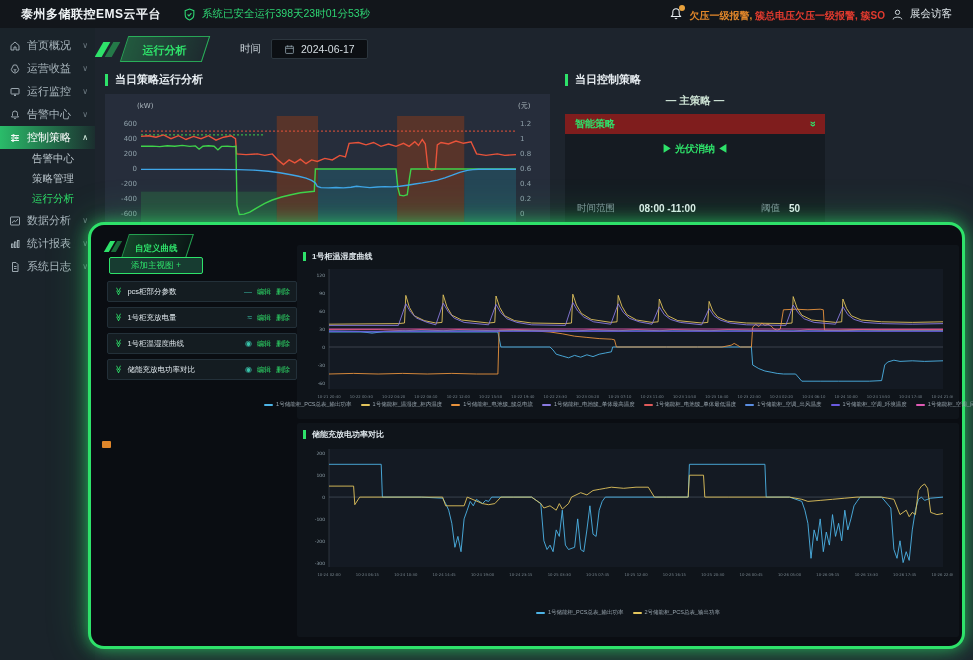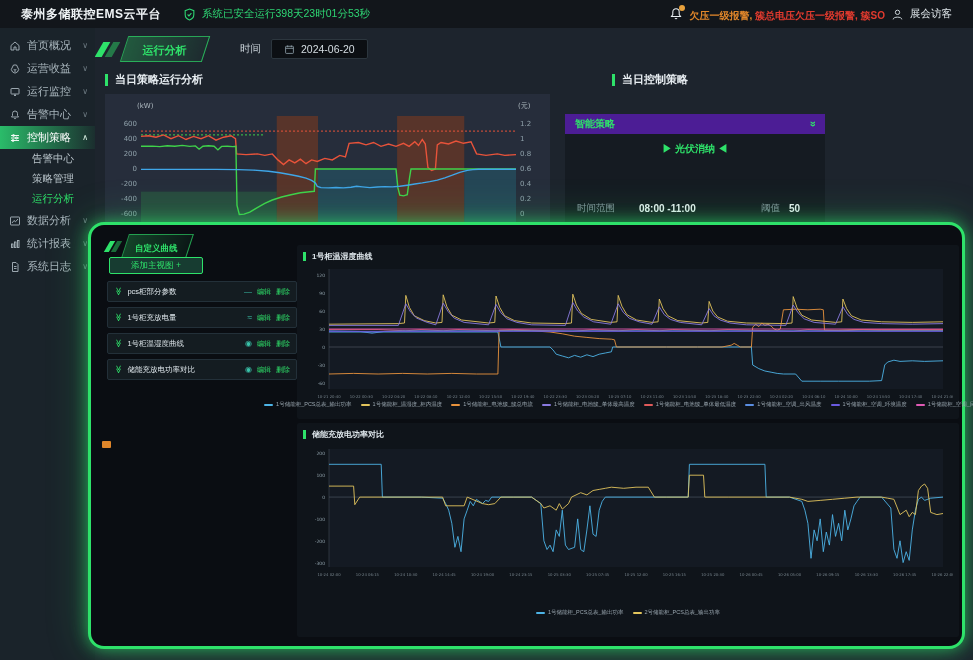--- a/index.html
+++ b/index.html
@@ -42,26 +42,26 @@
            transform:skewX(-18deg);cursor:pointer;}
   .tab-box span{display:inline-block;transform:skewX(18deg);color:#2ee26a;font-size:11px;font-weight:bold;}
   .time-label{margin-left:34px;color:#c3ccd2;font-size:10.5px;}
   .date-box{margin-left:10px;display:flex;align-items:center;gap:6px;background:#0c0f13;
             border:1px solid #2c363e;border-radius:2px;padding:3px 12px;cursor:pointer;}
   .date-box span{color:#d5dde2;font-size:10.5px;}
   .sec-title{position:absolute;display:flex;align-items:center;gap:7px;}
   .sec-title .bar{width:3px;height:12px;background:#2ee26a;}
   .sec-title .txt{color:#e8eef2;font-size:11px;font-weight:bold;font-family:Liberation Mono, monospace;}
   #secA{left:10px;top:44px;}
-  #secB{left:470px;top:44px;margin-left:47px;}
+  #secB{left:470px;top:44px;}
   .chartA-panel{position:absolute;left:10px;top:66px;width:445px;height:170px;background:#262d3b;}
   
   .group-line{position:absolute;left:470px;top:66px;width:260px;text-align:center;
               color:#cfe5d6;font-size:10.5px;font-weight:bold;}
-  .smart-bar{position:absolute;left:470px;top:86px;width:260px;height:20px;background:#4c1d95;
+  .smart-bar{position:absolute;left:470px;top:86px;width:260px;height:20px;background:#7f1d1d;
              display:flex;align-items:center;padding:0 10px;}
   .smart-bar .t{color:#2ee26a;font-size:10px;font-weight:bold;}
   .smart-bar .collapse{margin-left:auto;color:#2ee26a;font-size:11px;font-weight:bold;
                        display:inline-block;transform:rotate(-90deg);cursor:pointer;}
   .smart-body{position:absolute;left:470px;top:106px;width:260px;height:116px;background:#151b22;}
   .mode-line{text-align:center;color:#2ee26a;font-size:10px;font-weight:bold;padding-top:8px;}
   .strat-rows{padding:8px 12px 0 12px;margin-top:38px;}
   .strat-row{display:grid;grid-template-columns:62px 1fr 28px 24px;align-items:center;
              margin-bottom:13px;}
   .sr-label{color:#8796a0;font-size:9.5px;}
@@ -222,21 +222,21 @@
       <span class="slash dim"></span>
       <div class="tab-box">
         <span>运行分析</span>
       </div>
       <span class="time-label">时间</span>
       <div class="date-box">
         <svg viewBox="0 0 24 24" width="11" height="11">
           <rect x="3.5" y="5" width="17" height="15.5" rx="1.5" fill="none" stroke="#8fa0aa" stroke-width="1.8"></rect>
           <path d="M3.5 9.5 H20.5 M8 3 v4 M16 3 v4" stroke="#8fa0aa" stroke-width="1.8" fill="none"></path>
         </svg>
-        <span>2024-06-20</span>
+        <span>2024-06-17</span>
       </div>
     </div>
 
     <div class="sec-title" id="secA">
       <span class="bar"></span>
       <span class="txt">当日策略运行分析</span>
     </div>
 
     <div class="chartA-panel">
       <svg width="445" height="140">
@@ -266,20 +266,21 @@
           <polyline points="36.0,42.4 43.5,41.7 51.0,43.2 58.5,40.9 66.0,44.7 73.5,41.7 81.0,45.5 88.5,42.4 96.0,44.7 103.5,41.7 111.0,46.2 118.5,43.2 126.0,41.7 130.5,44.7 131.6,59.9 141.0,60.6 152.3,59.9 159.8,61.4 167.3,59.9 172.9,65.9 178.5,70.5 184.1,65.9 189.8,68.9 195.4,65.2 201.0,69.7 206.6,65.9 212.3,67.4 219.8,64.4 227.3,65.9 234.8,61.4 240.4,62.9 244.1,49.3 253.5,48.5 261.0,50.8 268.5,48.5 276.0,52.3 283.5,50.0 291.0,52.3 298.5,49.3 304.1,52.3 309.8,47.7 313.5,51.5 317.3,45.5 320.3,50.0 322.9,73.5 326.6,76.5 330.4,75.0 332.3,50.8 336.0,48.5 343.5,50.0 351.0,47.0 358.5,49.3 366.0,47.7 371.6,59.9 381.0,61.4 392.3,59.9 399.8,61.4 411.0,60.6" fill="none" stroke="#e8533a" stroke-width="1.4"></polyline>
           <polyline points="36.0,52.3 47.3,52.1 54.8,52.6 62.3,51.7 69.8,52.3 77.3,51.4 84.8,52.4 90.4,51.9 94.1,55.2 97.9,52.3 103.5,51.8 109.1,52.3 112.9,55.9 116.6,52.4 122.3,52.3 127.9,52.6 130.9,52.3 132.0,111.3 134.3,120.4 139.1,120.1 144.8,118.2 152.3,113.6 159.8,109.4 167.3,106.0 176.6,103.0 186.0,100.7 195.4,98.8 204.8,97.7 209.3,97.3 210.4,75.0 231.0,75.0 261.0,75.0 291.0,75.0 292.9,93.9 294.8,101.1 298.5,101.9 302.3,100.7 304.5,84.1 306.0,75.0 336.0,75.0 381.0,75.0 411.0,75.0" fill="none" stroke="#3fd24a" stroke-width="1.4"></polyline>
           <polyline points="36.0,75.4 73.5,75.4 111.0,75.4 133.5,75.6 148.5,76.1 163.5,77.3 174.8,78.8 186.0,80.7 193.5,82.2 201.0,84.1 206.6,86.4 210.4,89.0 212.3,92.4 216.0,93.6 223.5,93.9 231.0,93.5 238.5,93.9 246.0,93.2 251.6,92.3 257.3,92.9 264.8,93.6 272.3,93.0 279.8,92.6 287.3,92.9 294.8,92.3 302.3,91.2 309.8,90.0 317.3,88.9 324.8,87.6 332.3,86.1 339.8,83.9 347.3,81.2 354.8,78.3 362.3,76.4 367.9,75.6 373.5,75.3 411.0,75.3" fill="none" stroke="#3fa6e8" stroke-width="1.4"></polyline>
         </svg>
     </div>
 
     <div class="sec-title" id="secB">
       <span class="bar"></span>
       <span class="txt">当日控制策略</span>
     </div>
+    <div class="group-line">—  主策略  —</div>
     <div class="smart-bar">
       <span class="t">智能策略</span>
       <span class="collapse">«</span>
     </div>
     <div class="smart-body">
       <div class="mode-line">▶ 光伏消纳 ◀</div>
       <div class="strat-rows" id="strategy-rows">
           <div class="strat-row">
             <span class="sr-label">时间范围</span>
             <span class="sr-value">08:00 -11:00</span>

